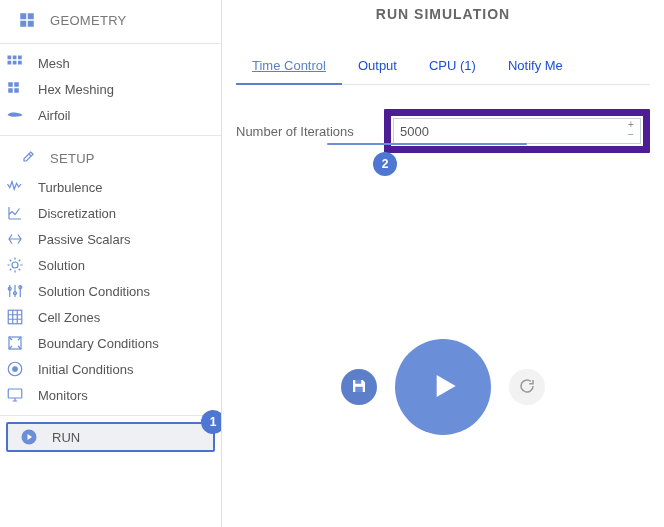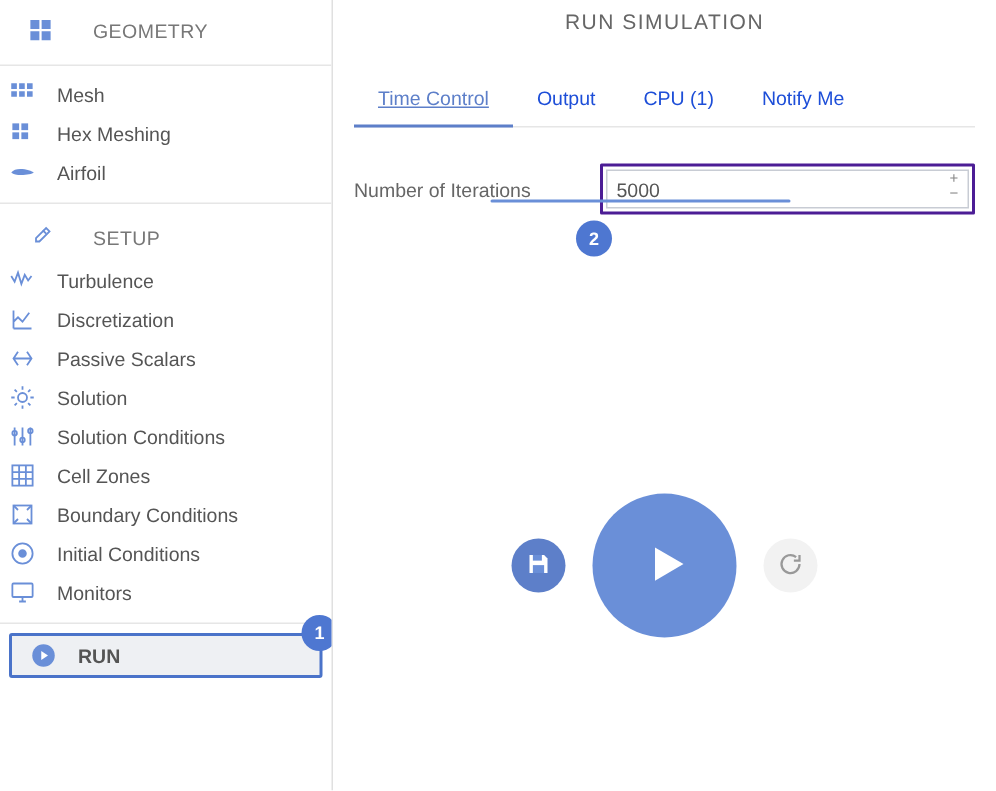--- a/index.html
+++ b/index.html
@@ -1,45 +1,45 @@
 <!DOCTYPE html>
 <html><head>
 <meta charset="utf-8">
 <style>
   * { box-sizing: border-box; margin: 0; padding: 0; font-family: "Segoe UI", Arial, sans-serif; }
   body { width: 664px; height: 527px; background: #fff; display: flex; overflow: hidden; font-size: 13px; color: #555; }
   .sidebar { width: 222px; height: 100%; border-right: 1px solid #e0e0e0; overflow: hidden; padding-top: 4px; }
   .main   { flex: 1; height: 100%; padding: 0 14px; position: relative; }
   .divider { border: none; border-top: 1px solid #e6e6e6; margin: 7px 0 6px 0; }
 
-  .cat { display:flex; align-items:center; height:32px; padding-left:18px; gap:26px; font-size:13px; letter-spacing:0.3px; }
+  .cat { display:flex; align-items:center; height:32px; padding-left:18px; gap:14px; font-size:13px; letter-spacing:0.3px; }
   .cat .lbl { color:#777; }
   .item { display:flex; align-items:center; height:26px; padding-left:6px; gap:14px; cursor:pointer; }
   .item .lbl { color:#555; }
 
   .ico { width:18px; height:18px; display:flex; align-items:center; justify-content:center; color:#6a8fd8; }
   .ico svg { width:18px; height:18px; stroke:currentColor; fill:none; stroke-width:1.6; }
   .ico svg.fill { fill:currentColor; stroke:none; }
 
   
   .item.run { border:2px solid #4a73c9; background:#eef0f3; height:30px; margin:0 6px 0 6px; padding-left:12px; border-radius:2px; position:relative; }
   .item.run .ico svg { fill:#6a8fd8; stroke:none; }
-  .item.run .lbl { font-weight:700; }
-
-  
-  .title { text-align:center; margin-top:6px; font-size:14px; letter-spacing:1px; color:#666; }
+  .item.run .lbl { font-weight:400; }
+
+  
+  .title { text-align:center; margin-top:6px; font-size:14px; letter-spacing:1px; color:#666;font-weight:bold; }
 
   .tabs { display:flex; gap:0; margin-top:28px; border-bottom:1px solid #e6e6e6; }
   .tab { padding:8px 16px 10px 16px; color:#1d4ed8; cursor:pointer; font-size:13px; }
   .tab.active { color:#5d7fc9; border-bottom:2px solid #5d7fc9; margin-bottom:-1px;text-decoration:underline; }
 
   
-  .row { display:flex; align-items:center; margin-top:24px; gap:24px; }
+  .row { display:flex; align-items:center; margin-top:24px; gap:8px; }
   .row-label { flex:0 0 140px; color:#666; }
-  .field-wrap { position:relative; flex:1; border:2px solid #4c1d95; padding:2px; border-radius:1px; }
+  .field-wrap { position:relative; flex:1; border:7px solid #4c1d95; padding:2px; border-radius:1px; }
   .num-input { width:100%; height:26px; border:1px solid #c8ccd4; padding:3px 22px 3px 6px; font-size:13px; color:#555; background:#fff; }
   .steppers { position:absolute; right:6px; top:4px; font-size:10px; line-height:9px; text-align:center; color:#888; user-select:none; }
   .steppers div { width:12px; height:10px; cursor:pointer; }
 
   
   .progress { position:absolute; left:32%; right:32%; bottom:170px; height:2px; background:#6a8fd8; border-radius:2px; transform:translateX(-16px); width:190px; left:236px; }
   .progress { left:0; right:0; position:relative; margin:160px auto 0 auto; width:200px; }
 
   
   .controls { display:flex; align-items:center; justify-content:center; gap:18px; margin-top:24px; }

